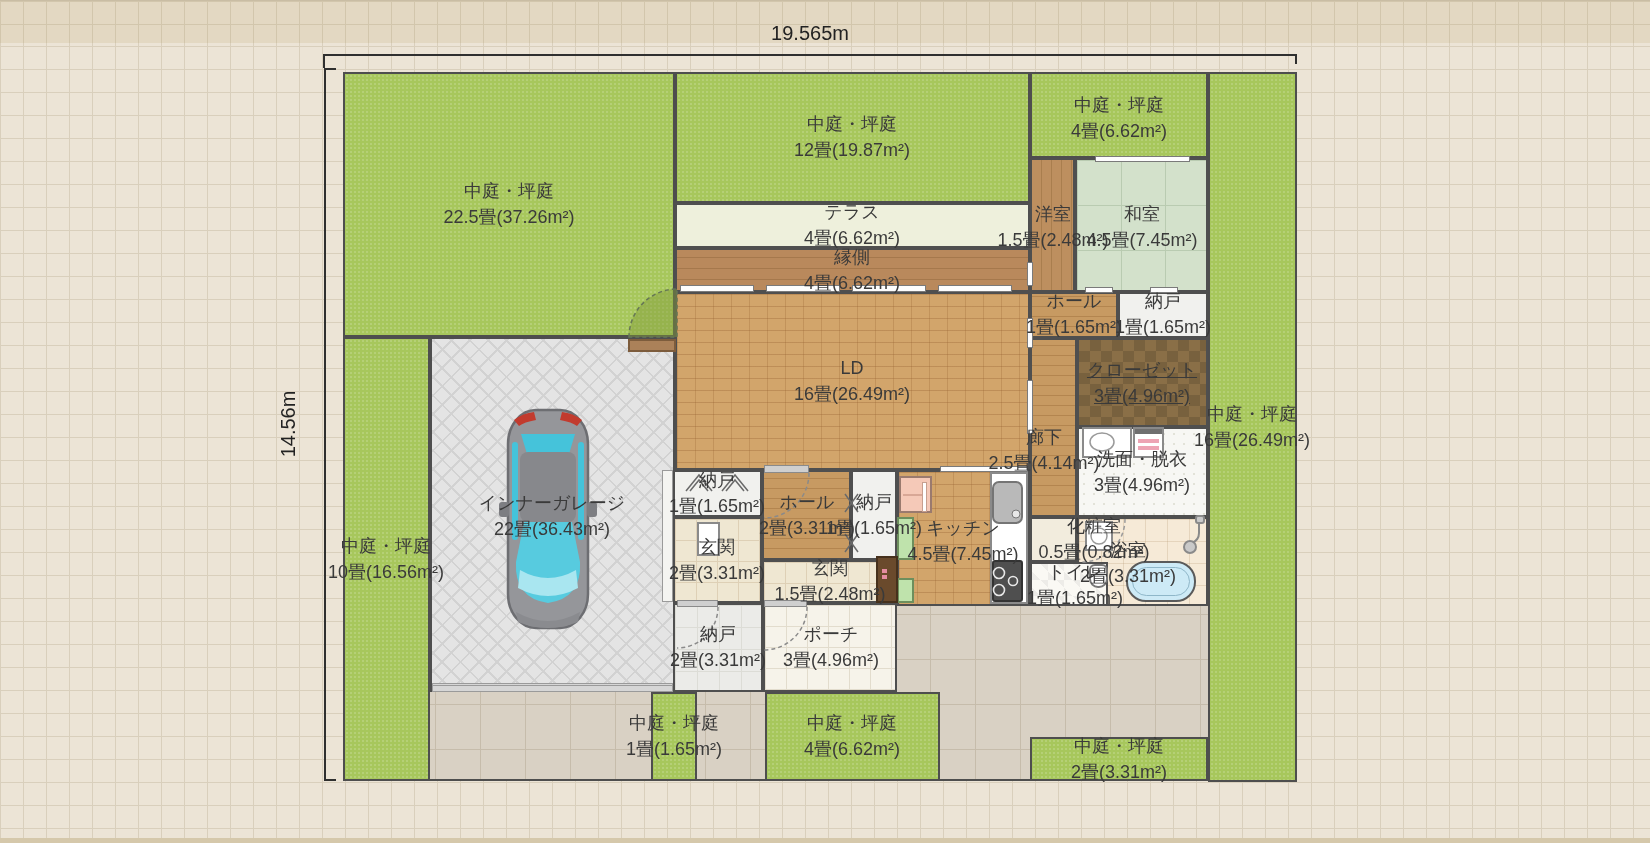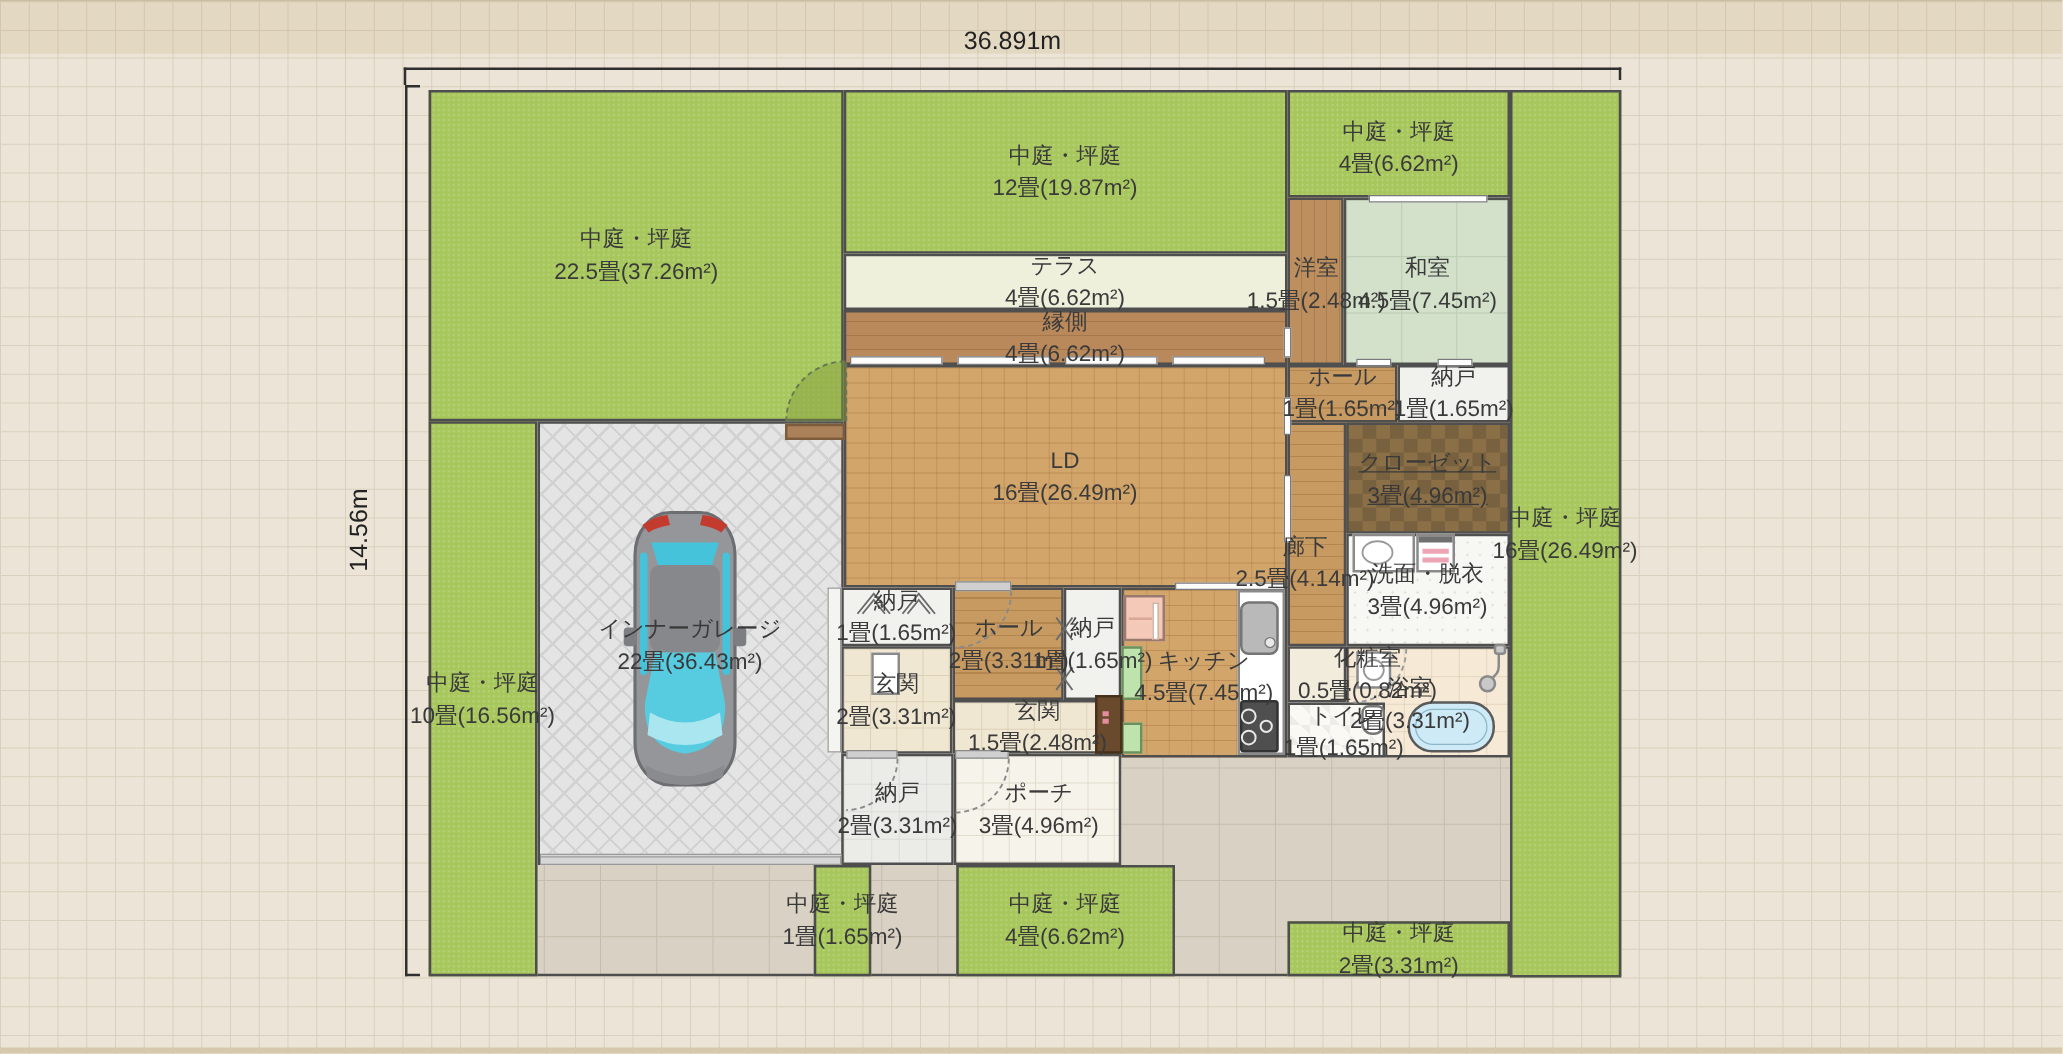--- a/index.html
+++ b/index.html
@@ -98,21 +98,21 @@
 <body>
 
 <div class="stage">
 
   <div class="r band-bottom" style="left:0;top:800;width:1650px;height:43px;"></div>
   <div class="r band-edge" style="left:0;top:838px;width:1650px;height:5px;"></div>
 
   <div class="dimline" style="left:323px;top:54px;width:974px;height:2px;"></div>
   <div class="dimline" style="left:323px;top:54px;width:2px;height:14px;"></div>
   <div class="dimline" style="left:1295px;top:54px;width:2px;height:10px;"></div>
-  <div class="dim" style="left:810px;top:22px;transform:translateX(-50%);">36.891m</div>
+  <div class="dim" style="left:810px;top:22px;transform:translateX(-50%);">19.565m</div>
   <div class="dimline" style="left:324px;top:68px;width:2px;height:713px;"></div>
   <div class="dimline" style="left:324px;top:68px;width:12px;height:2px;"></div>
   <div class="dimline" style="left:324px;top:779px;width:12px;height:2px;"></div>
   <div class="dim" style="left:288px;top:424px;transform:translate(-50%,-50%) rotate(-90deg);">14.56m</div>
 
   <div class="r site-base" style="left:343px;top:72px;width:954px;height:709px;"></div>
 
   <div class="r garden" style="left:343px;top:72px;width:332px;height:265px;"></div>
   <div class="r garden" style="left:343px;top:337px;width:87px;height:444px;"></div>
   <div class="r garden" style="left:675px;top:72px;width:355px;height:131px;"></div>

